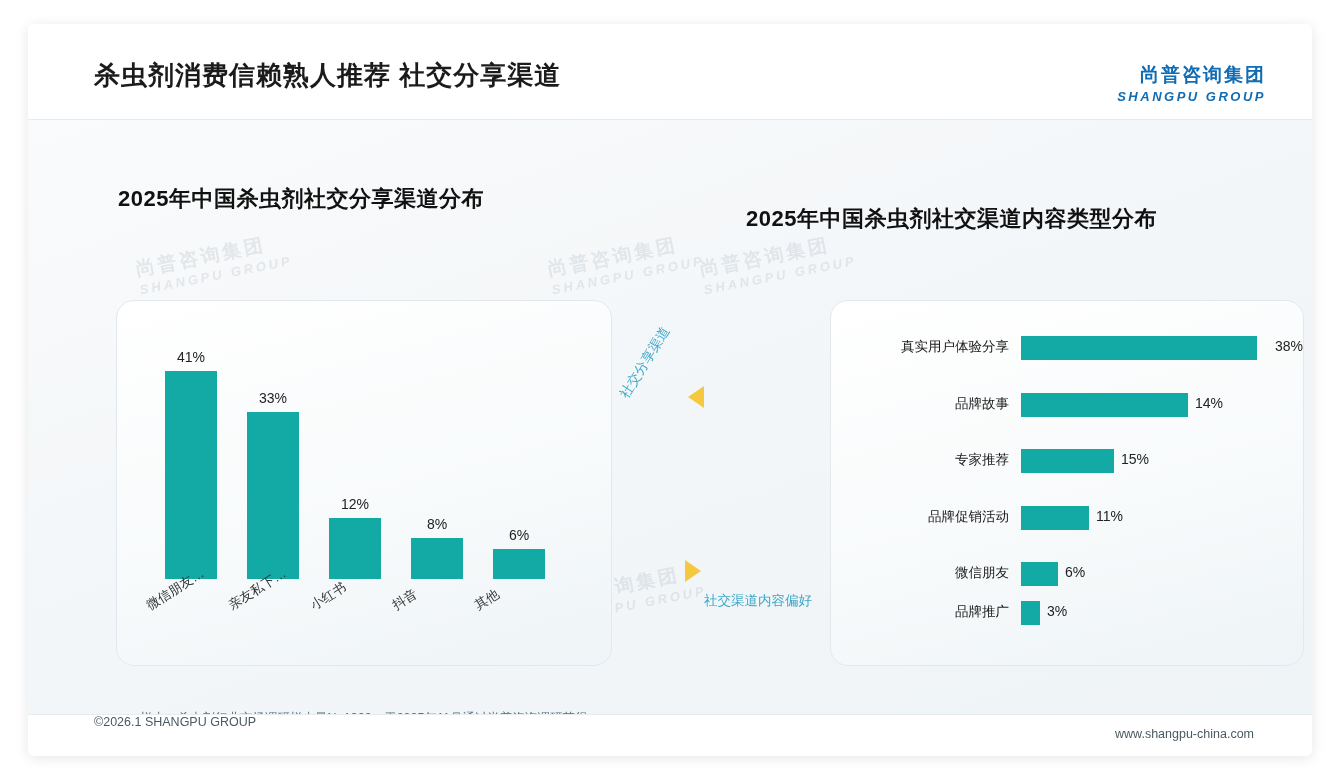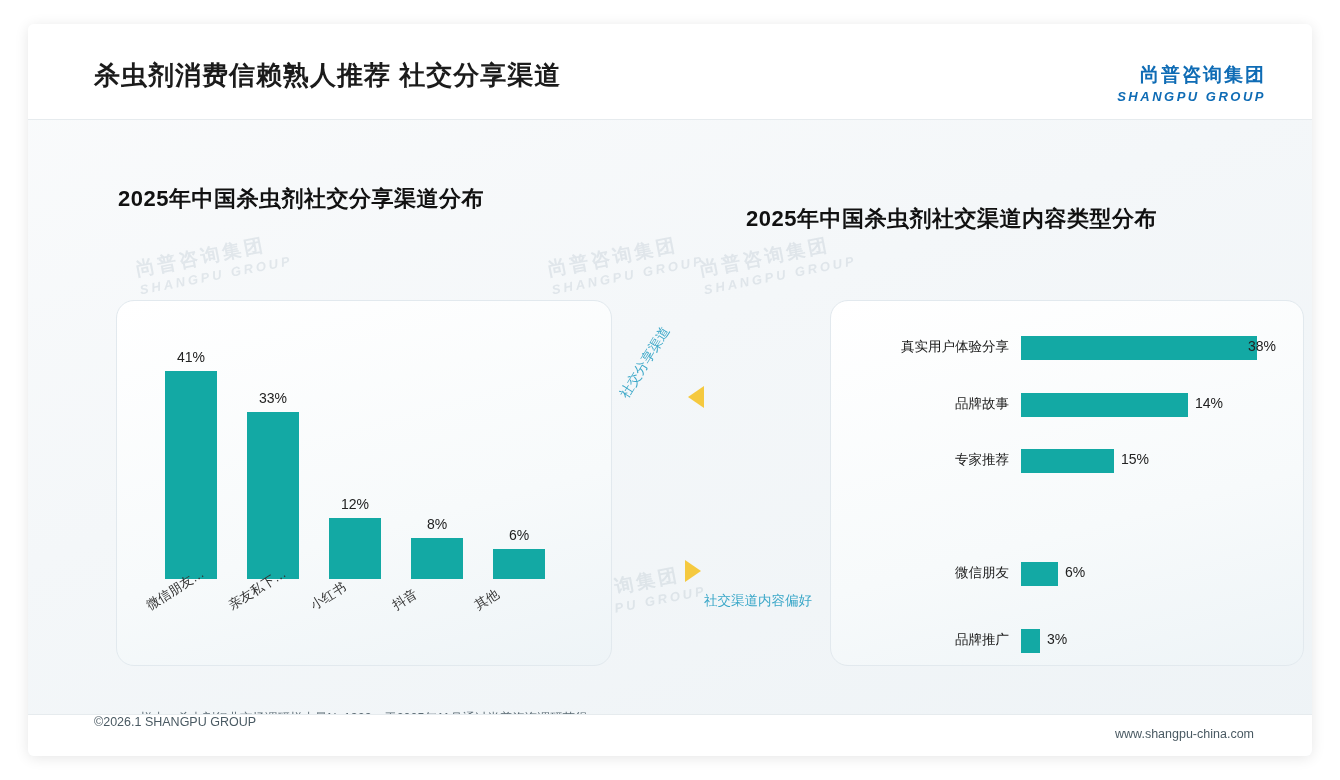--- a/index.html
+++ b/index.html
@@ -214,38 +214,43 @@
         <div class="col-label" style="left: 357px; bottom: 122px;">6%</div>
         <div class="col-cat" style="left: 354px; top: 298px;">其他</div>
       </div>
   </div>
 
   <div class="card" id="card-right">
     <div class="colchart" id="barchart">
         <div class="bar-row" style="top: 32px;">
           <div class="bar-name">真实用户体验分享</div>
           <div class="bar" style="width: 236px; background: rgb(19, 169, 164);"></div>
-          <div class="bar-val" style="left: 417px;">38%</div>
+          <div class="bar-val" style="left: 444px;">38%</div>
         </div>
         <div class="bar-row" style="top: 88.5px;">
           <div class="bar-name">品牌故事</div>
           <div class="bar" style="width: 167px; background: rgb(19, 169, 164);"></div>
           <div class="bar-val" style="left: 364px;">14%</div>
         </div>
         <div class="bar-row" style="top: 145px;">
           <div class="bar-name">专家推荐</div>
           <div class="bar" style="width: 93px; background: rgb(19, 169, 164);"></div>
           <div class="bar-val" style="left: 290px;">15%</div>
         </div>
+        <div class="bar-row" style="top: 201.5px;">
+          <div class="bar-name">品牌促销活动</div>
+          <div class="bar" style="width: 68px; background: rgb(19, 169, 164);"></div>
+          <div class="bar-val" style="left: 265px;">11%</div>
+        </div>
         <div class="bar-row" style="top: 258px;">
           <div class="bar-name">微信朋友</div>
           <div class="bar" style="width: 37px; background: rgb(19, 169, 164);"></div>
           <div class="bar-val" style="left: 234px;">6%</div>
         </div>
-        <div class="bar-row" style="top: 325px;">
+        <div class="bar-row" style="top: 297px;">
           <div class="bar-name">品牌推广</div>
           <div class="bar" style="width: 19px; background: rgb(19, 169, 164);"></div>
           <div class="bar-val" style="left: 216px;">3%</div>
         </div>
       </div>
   </div>
 
   <div class="anno" style="left:660px; top:362px;">
     <div class="tri tri-left"></div>
   </div>

